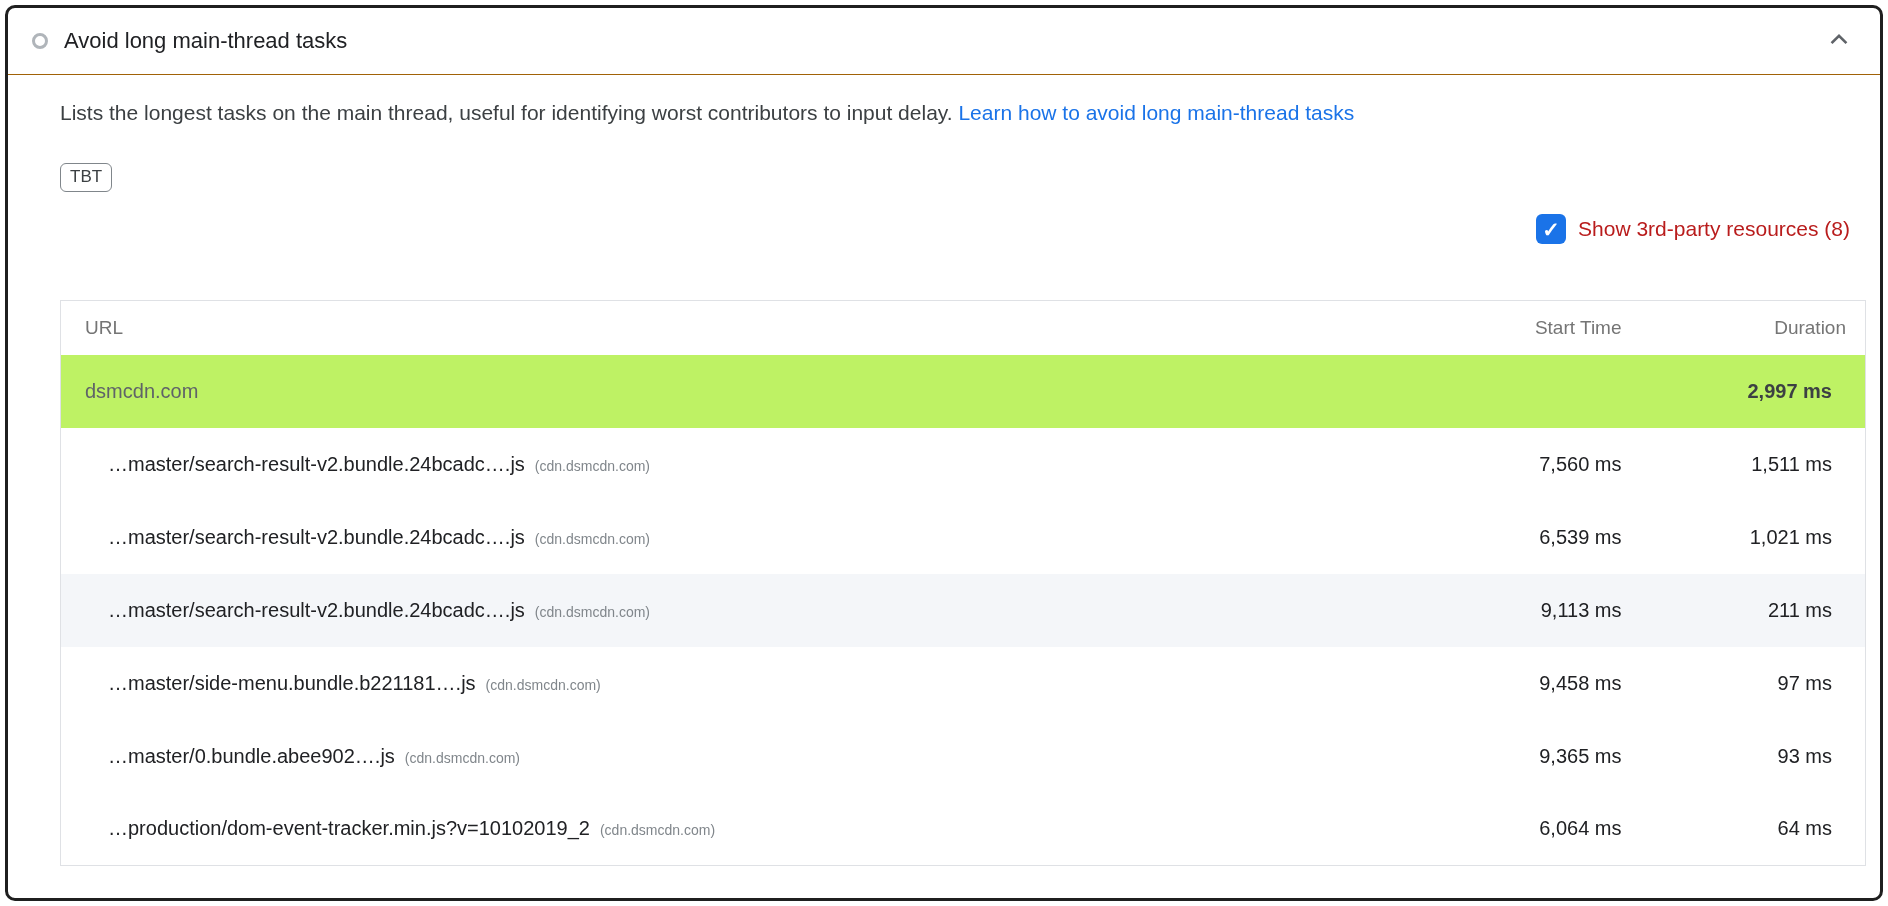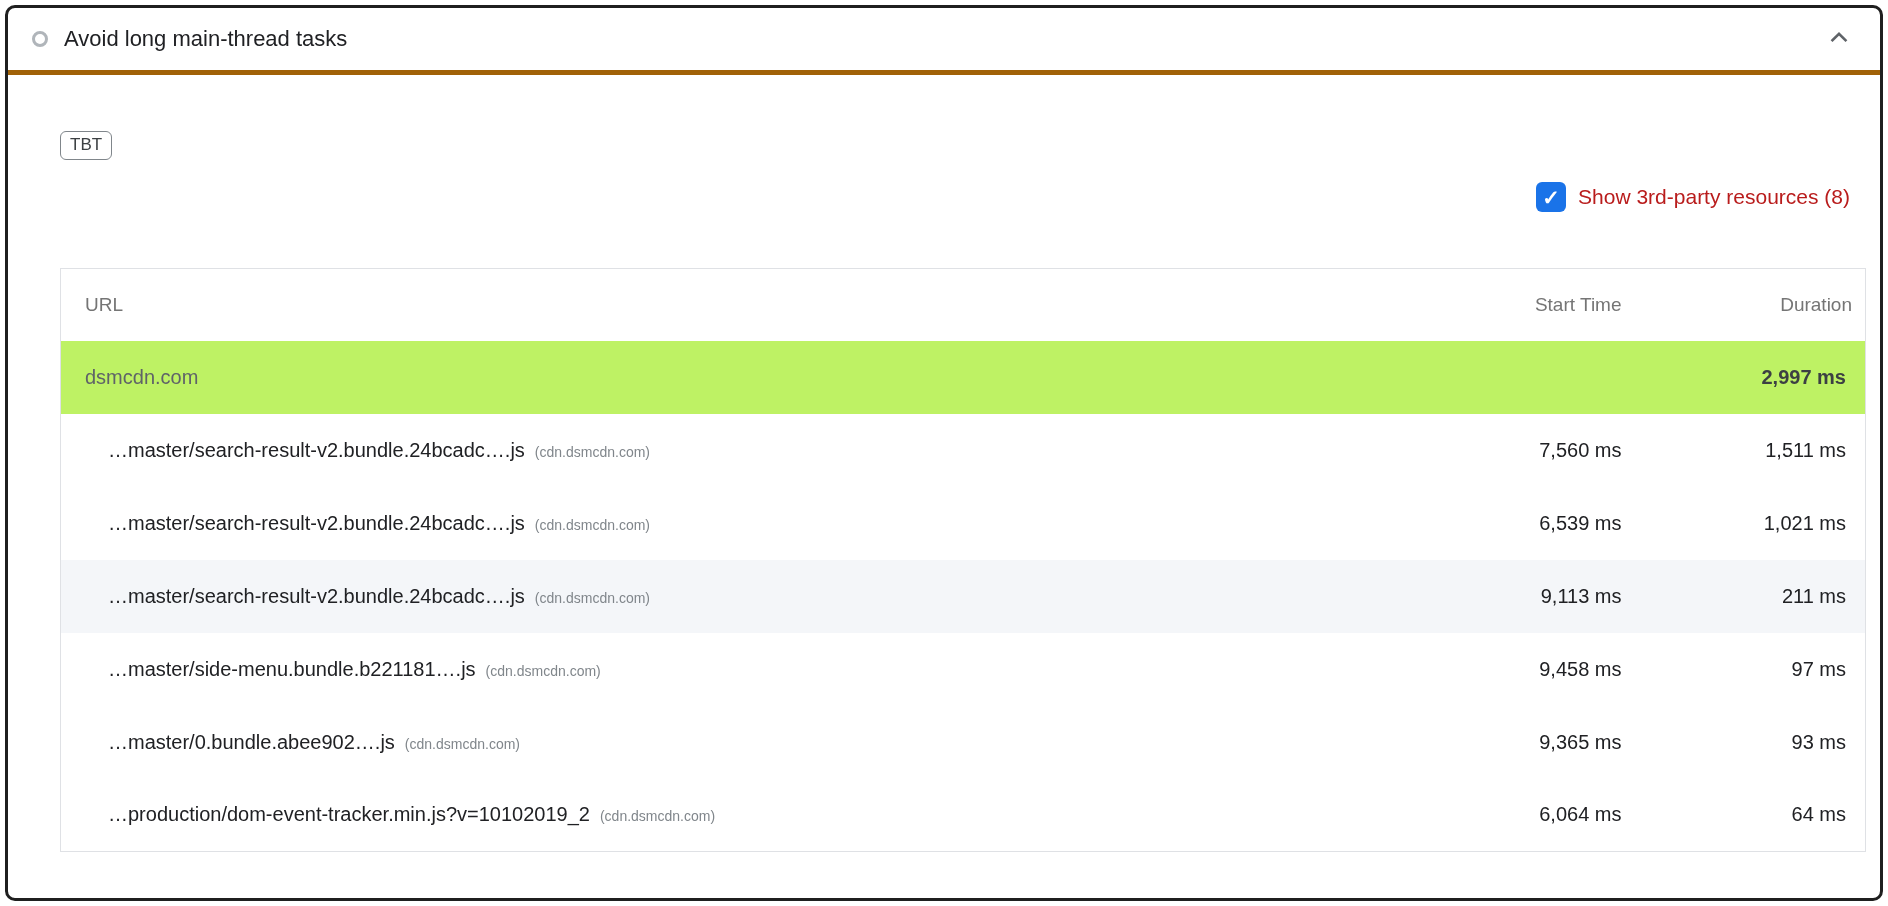--- a/index.html
+++ b/index.html
@@ -13,21 +13,21 @@
     border-radius: 10px;
     overflow: hidden;
   }
 
   
   .audit-header {
     height: 67px;
     display: flex;
     align-items: center;
     padding: 0 20px 0 24px;
-    border-bottom: 5px solid #a16207;
+    border-bottom: 1px solid #a16207;
     cursor: pointer;
   }
   .score-icon {
     width: 16px; height: 16px;
     border: 3px solid #b0b5ba;
     border-radius: 50%;
     flex: 0 0 auto;
   }
   .audit-title {
     margin-left: 16px;
@@ -95,30 +95,30 @@
     margin-top: 56px;
     width: 100%;
     border-collapse: collapse;
     border: 1px solid #dfe1e5;
     table-layout: fixed;
   }
   table.tasks col.c-start { width: 240px; }
   table.tasks col.c-dur   { width: 244px; }
 
   table.tasks th {
-    height: 72px;
+    height: 54px;
     font-weight: 400;
     font-size: 19px;
     color: #757575;
     text-align: left;
     padding-left: 24px;
     background: #ffffff;
   }
   table.tasks th.num { text-align: right; padding-left: 0; }
-  table.tasks th:last-child { padding-right: 13px; }
+  table.tasks th:last-child { padding-right: 19px; }
 
   table.tasks td { height: 73px; vertical-align: middle; }
 
   tr.group-row { background: #bef264; }
   tr.group-row td.host {
     padding-left: 24px;
     font-size: 20px;
     color: #5f6368;
   }
   tr.group-row td.num {
@@ -136,41 +136,44 @@
   }
   .source {
     margin-left: 10px;
     font-size: 14px;
     color: #80868b;
   }
   td.num {
     text-align: right;
     font-size: 20px;
     color: #202124;
-    padding-right: 19px;
+    padding-right: 33px;
   }
   td.num.start { padding-right: 0; }
 </style>
 </head>
 <body>
 
 <div class="card">
 
   <div class="audit-header">
     <span class="score-icon"></span>
     <span class="audit-title">Avoid long main-thread tasks</span>
     <span class="chevron">
       <svg width="26" height="26" viewBox="0 0 24 24">
         <path d="M6 15l6-6 6 6" stroke="#5f6368" stroke-width="2.4" fill="none" stroke-linecap="square"></path>
       </svg>
     </span>
   </div>
 
   <div class="audit-body">
 
+    <p class="description"><span>Lists the longest tasks on the main thread, useful for identifying worst contributors to input delay.</span>
+      <a href="#">Learn how to avoid long main-thread tasks</a>
+    </p>
 
     <span class="metric-chip">TBT</span>
 
     <div class="filter-row">
       <span class="checkbox">
         <span class="check">✓</span>
       </span>
       <span class="filter-label">Show 3rd-party resources (8)</span>
     </div>
 

